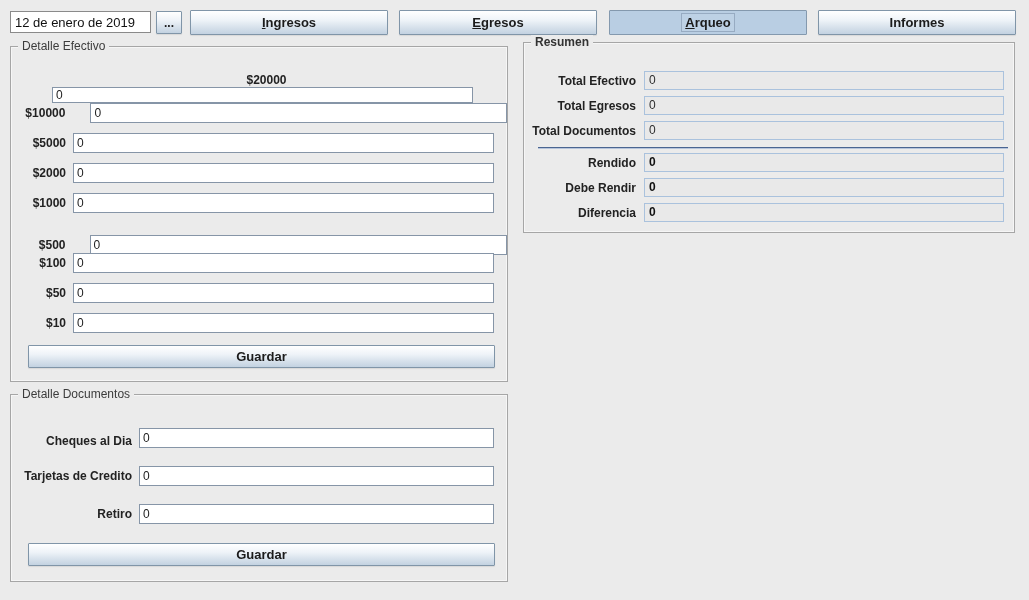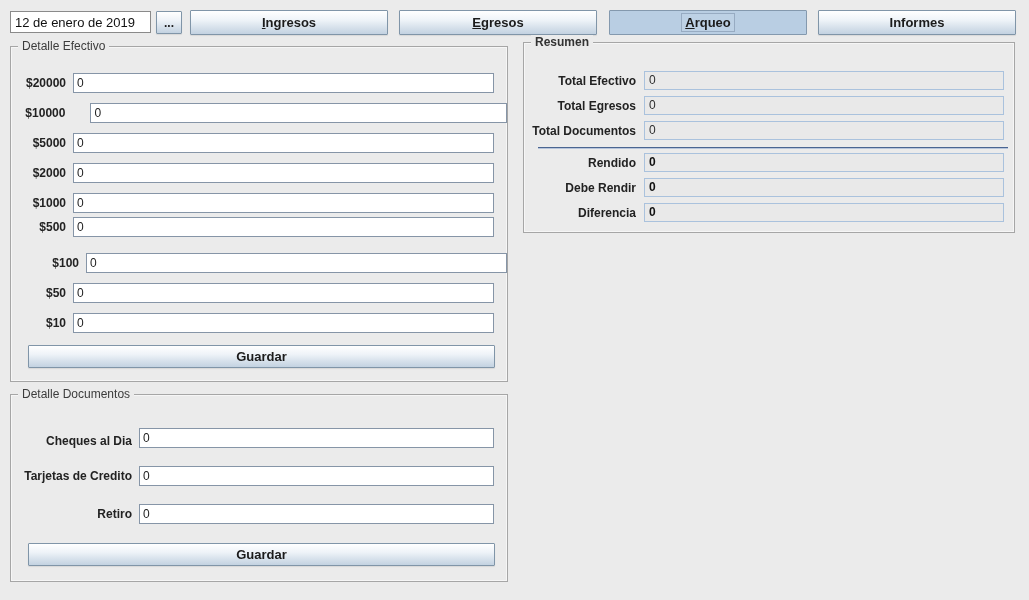--- a/index.html
+++ b/index.html
@@ -151,45 +151,45 @@
   <button class="btn navbtn selected" style="left:609px;">
     <span class="focusbox"><span class="mn">A</span><span>rqueo</span></span>
   </button>
   <button class="btn navbtn" style="left:818px;">
     <span class="focusbox"><span class="mn"></span><span>Informes</span></span>
   </button>
 
   <div class="group" style="left:10px;top:46px;width:498px;height:336px;">
     <span class="gtitle">Detalle Efectivo</span>
 
-    <div class="row" style="top:26px;">
+    <div class="row" style="top:26px;flex-direction:column;">
       <span class="flabel" style="width:55px;">$20000</span>
       <input class="tfield" style="margin-left: 7px; width: 421px;" value="0">
     </div>
     <div class="row" style="top:56px;gap:18px;">
       <span class="flabel" style="width:55px;">$10000</span>
       <input class="tfield" style="margin-left: 7px; width: 421px;" value="0">
     </div>
     <div class="row" style="top:86px;">
       <span class="flabel" style="width:55px;">$5000</span>
       <input class="tfield" style="margin-left: 7px; width: 421px;" value="0">
     </div>
     <div class="row" style="top:116px;">
       <span class="flabel" style="width:55px;text-align:right;">$2000</span>
       <input class="tfield" style="margin-left: 7px; width: 421px;" value="0">
     </div>
     <div class="row" style="top:146px;">
       <span class="flabel" style="width:55px;">$1000</span>
       <input class="tfield" style="margin-left: 7px; width: 421px;" value="0">
     </div>
-    <div class="row" style="top:170px;">
+    <div class="row" style="top:188px;gap:17px;">
       <span class="flabel" style="width:55px;">$500</span>
       <input class="tfield" style="margin-left: 7px; width: 421px;" value="0">
     </div>
-    <div class="row" style="top:206px;justify-content:flex-end;">
+    <div class="row" style="top:206px;">
       <span class="flabel" style="width:55px;">$100</span>
       <input class="tfield" style="margin-left: 7px; width: 421px;" value="0">
     </div>
     <div class="row" style="top:236px;">
       <span class="flabel" style="width:55px;">$50</span>
       <input class="tfield" style="margin-left: 7px; width: 421px;" value="0">
     </div>
     <div class="row" style="top:266px;">
       <span class="flabel" style="width:55px;">$10</span>
       <input class="tfield" style="margin-left: 7px; width: 421px;" value="0">

